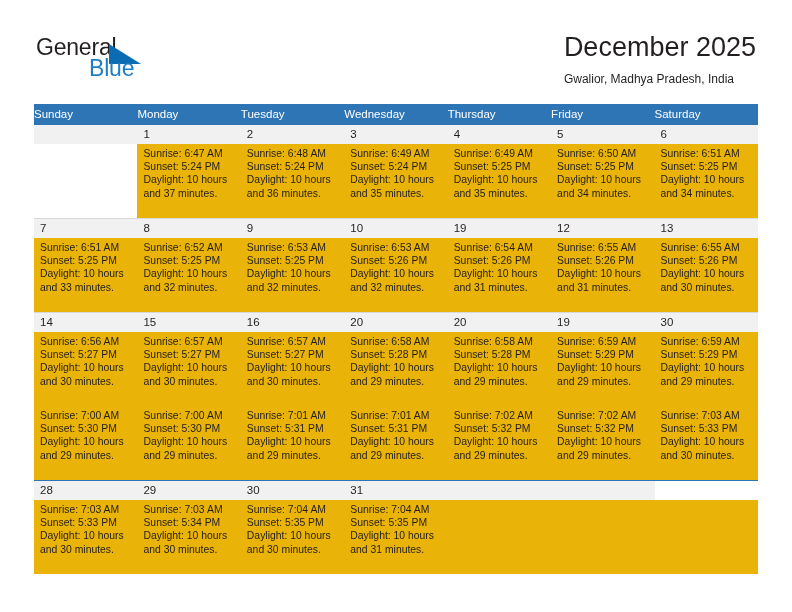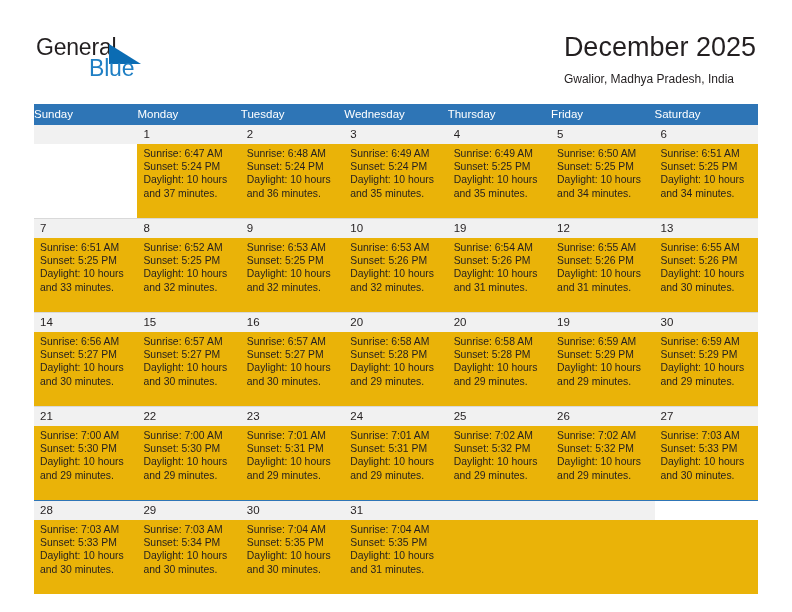--- a/index.html
+++ b/index.html
@@ -334,29 +334,20 @@
           <span class="info-line">and 29 minutes.</span>
         </td>
         <td>
           <span class="info-line">Sunrise: 6:59 AM</span>
           <span class="info-line">Sunset: 5:29 PM</span>
           <span class="info-line">Daylight: 10 hours</span>
           <span class="info-line">and 29 minutes.</span>
         </td>
       </tr>
 
-      <tr class="num-row">
-        <td>21</td>
-        <td>22</td>
-        <td>23</td>
-        <td>24</td>
-        <td>25</td>
-        <td>26</td>
-        <td>27</td>
-      </tr>
       <tr class="info-row">
         <td>
           <span class="info-line">Sunrise: 7:00 AM</span>
           <span class="info-line">Sunset: 5:30 PM</span>
           <span class="info-line">Daylight: 10 hours</span>
           <span class="info-line">and 29 minutes.</span>
         </td>
         <td>
           <span class="info-line">Sunrise: 7:00 AM</span>
           <span class="info-line">Sunset: 5:30 PM</span>

